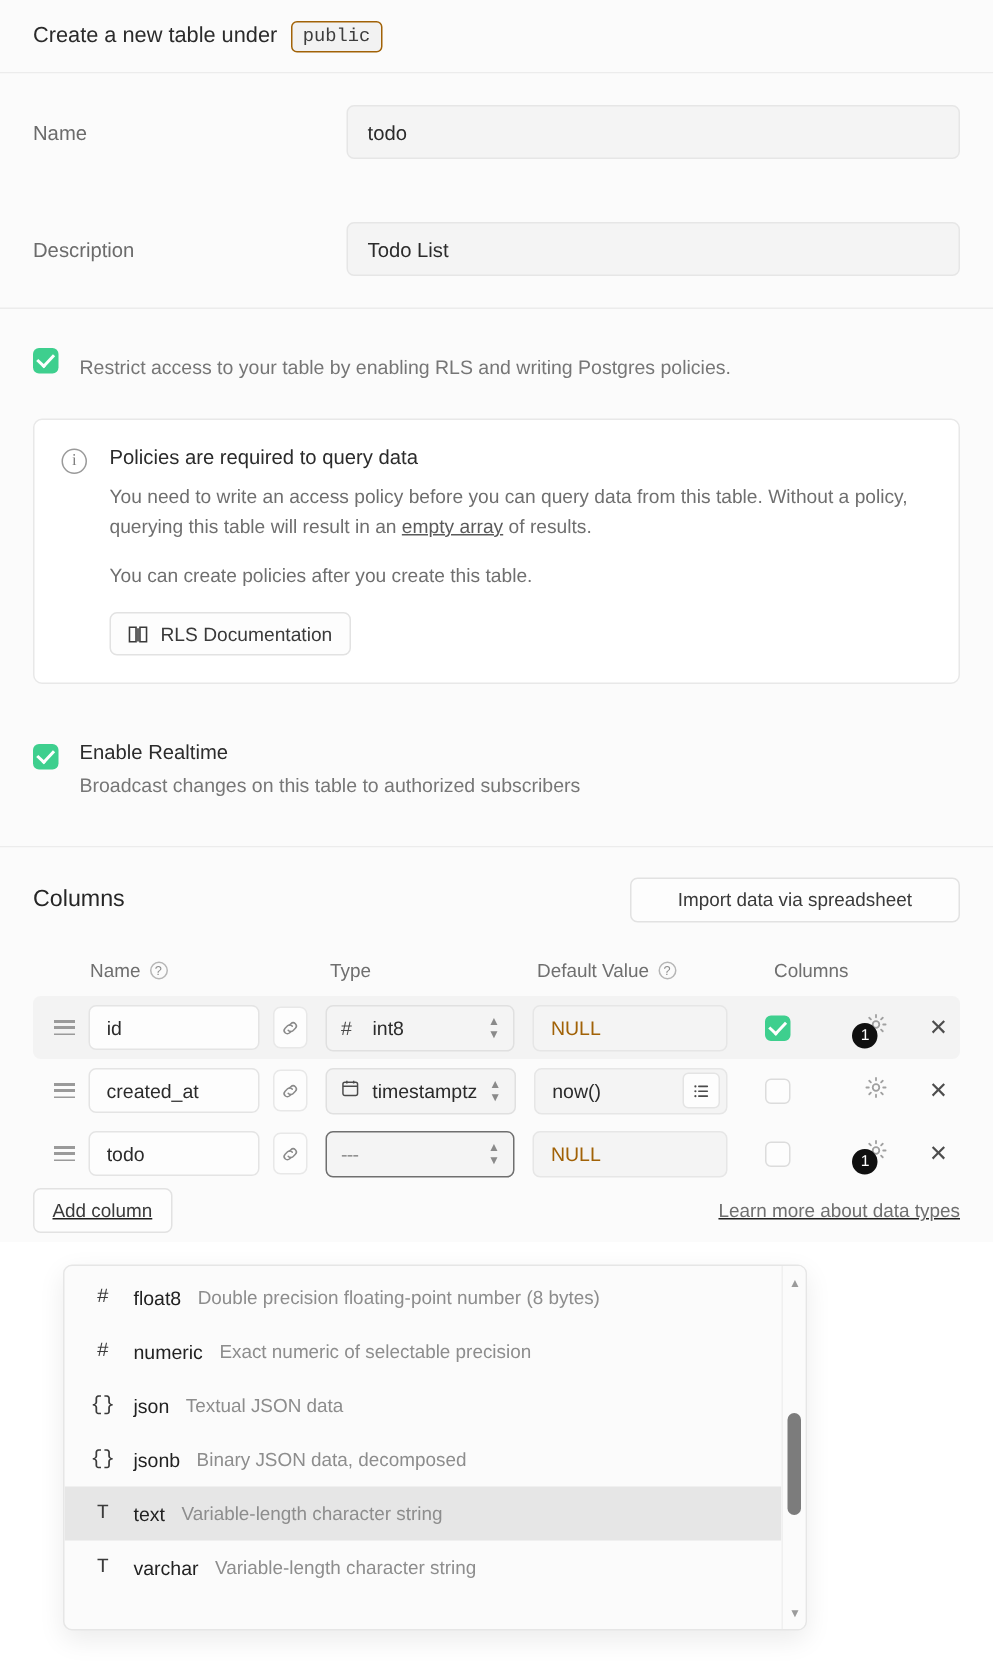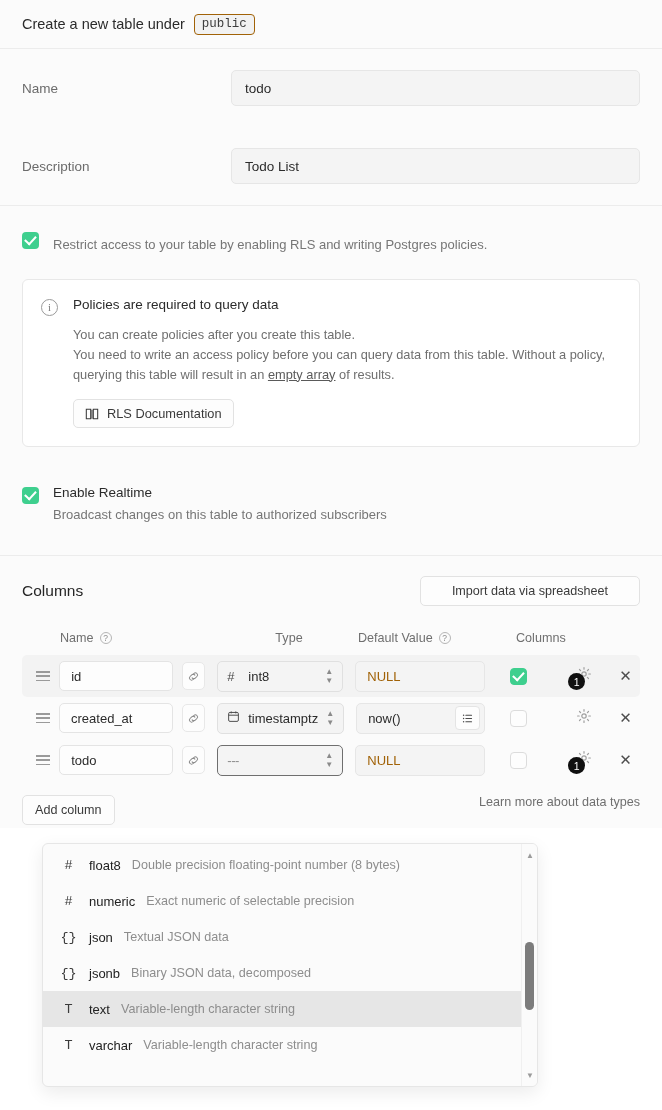--- a/index.html
+++ b/index.html
@@ -99,21 +99,21 @@
   .import-btn {
     border: 1px solid #e2e2e2; background: #fdfdfd; border-radius: 5px;
     font-size: 12.6px; color: #3a3a3a; padding: 7px 31px; cursor: pointer;
     font-family: "Liberation Sans", sans-serif;
   }
   .col-header-row {
     display: flex; align-items: center; height: 34px;
     margin-top: 15px; font-size: 12.6px; color: #6f6f6f;
   }
   .h-name  { width: 160px; margin-left: 38px; display:flex; align-items:center; gap:6px; }
-  .h-type  { width: 138px; text-align: center; }
+  .h-type  { width: 138px; }
   .h-def   { width: 158px; display:flex; align-items:center; gap:6px; }
   .h-pri   { width: 80px; }
   .q-icon {
     width: 12px; height: 12px; border: 1px solid #b6b6b6; border-radius: 50%;
     font-size: 8.5px; line-height: 10px; text-align: center; color: #8d8d8d;
   }
 
   .col-row { display: flex; align-items: center; height: 42px; padding-left: 2px; }
   .col-row.shaded { background: #f3f3f3; border-radius: 5px; }
   .grip { width: 36px; color: #9a9a9a; font-size: 14px; padding-left: 12px; }
@@ -168,21 +168,21 @@
   }
   .gear-cell { width: 56px; position: relative; display: flex; align-items: center; justify-content: center; }
   .num-badge {
     position: absolute; left: 11px; top: 7px;
     width: 17px; height: 17px; border-radius: 50%;
     background: #101010; color: #ffffff; font-size: 10.5px;
     display: flex; align-items: center; justify-content: center; z-index: 2;
   }
   .x-btn { width: 30px; text-align: center; color: #4d4d4d; font-size: 15px; cursor: pointer; }
 
-  .bottom-bar { display: flex; justify-content: space-between; margin-top: 14px; }
+  .bottom-bar { display: flex; align-items: center; justify-content: space-between; margin-top: 2px; text-decoration: underline; }
   .add-btn {
     border: 1px solid #e2e2e2; background: #fdfdfd; border-radius: 5px;
     font-size: 12.6px; color: #3a3a3a; padding: 7px 12px; cursor: pointer;
   }
   .learn-link { font-size: 12.6px; color: #6f6f6f; }
 
   
   .dropdown {
     position: absolute; left: 42px; top: 843px;
     width: 496px; height: 244px;
@@ -246,24 +246,24 @@
       <div class="check on"></div>
       <div>
         <div class="opt-desc">Restrict access to your table by enabling RLS and writing Postgres policies.</div>
       </div>
     </div>
 
     <div class="info-panel">
       <div class="info-icon">i</div>
       <div>
         <div class="info-title">Policies are required to query data</div>
-        <div class="info-body second">You can create policies after you create this table.</div>
         <div class="info-body">
           <span>You need to write an access policy before you can query data from this table. Without a policy, querying this table will result in an </span><span class="u">empty array</span><span> of results.</span>
         </div>
+        <div class="info-body second">You can create policies after you create this table.</div>
         <div class="doc-btn">
           <svg width="14" height="14" viewBox="0 0 16 16" fill="none">
             <path d="M1.5 2.5h5v11h-5zM9.5 2.5h5v11h-5z" stroke="#3a3a3a" stroke-width="1.2"></path>
             <path d="M8 3.2v10.2" stroke="#3a3a3a" stroke-width="1.2"></path>
           </svg>
           <span>RLS Documentation</span>
         </div>
       </div>
     </div>
 

